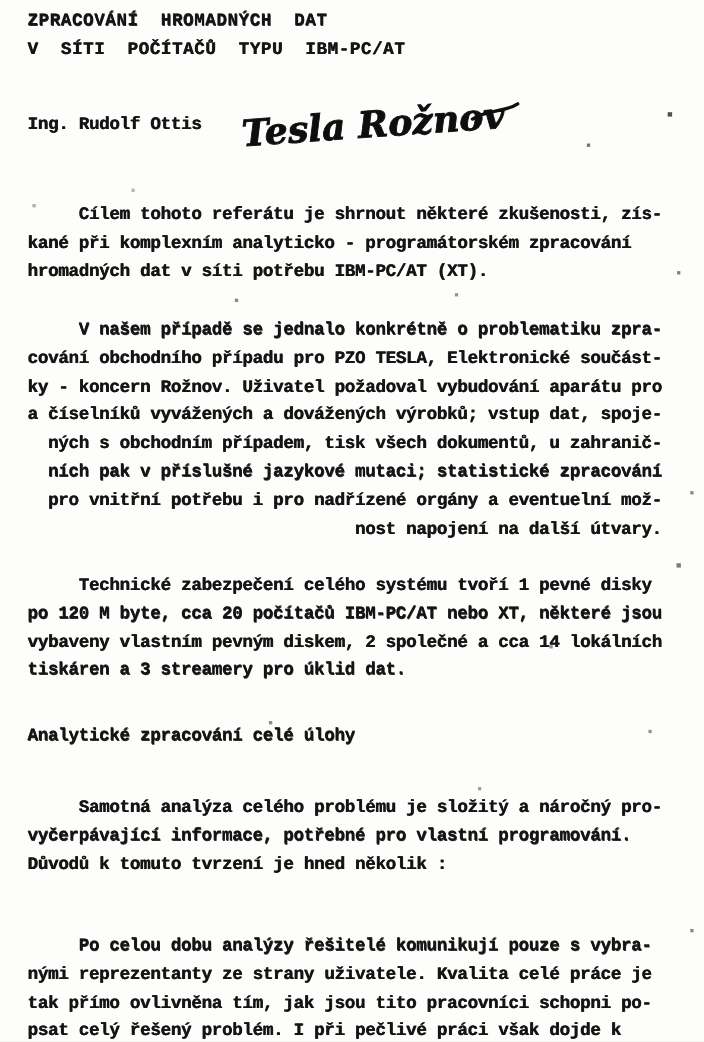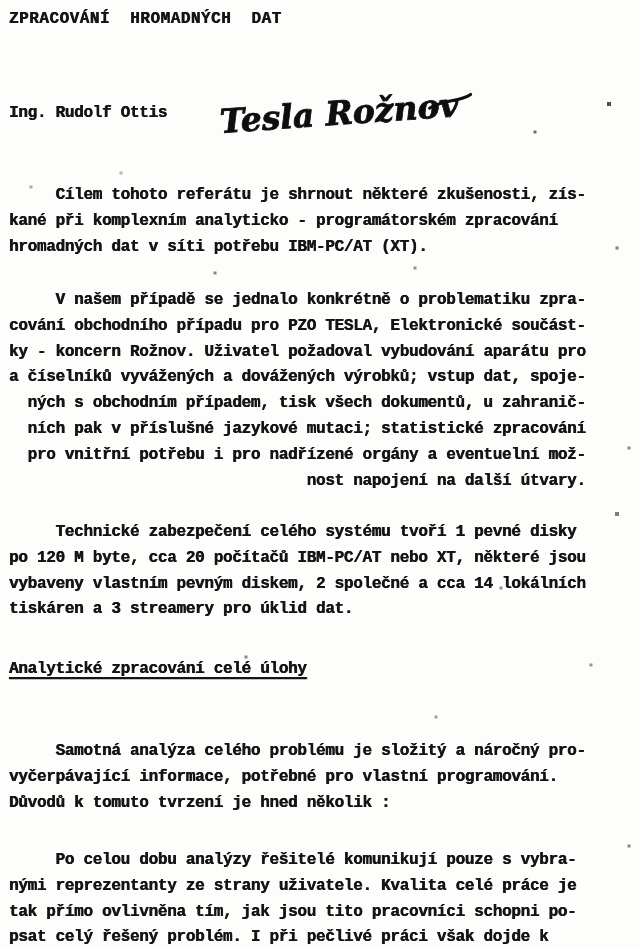--- a/index.html
+++ b/index.html
@@ -16,20 +16,21 @@
     overflow: hidden;
     color: #141414;
     font-family: "Liberation Mono", "DejaVu Sans Mono", monospace;
     font-weight: bold;
     font-size: 16px;
   }
   
   .ink {
     text-shadow: 0.4px 0.3px 0.5px rgba(10,10,10,0.85), -0.2px 0 0.3px rgba(10,10,10,0.5);
     letter-spacing: -0.3px;
+    margin-left: 16px;
   }
   .abs { position: absolute; left: 9px; }
   .line {
     white-space: pre;
     height: 25.8px;
     line-height: 25.8px;
   }
   .title .line {
     height: 26px;
     line-height: 26px;
@@ -42,21 +43,20 @@
     white-space: pre;
   }
   .signature-wrap {
     position: absolute;
     left: 218px;
     top: 78px;
     width: 260px;
     height: 72px;
   }
   .heading-underline {
-    text-decoration: underline;
     text-decoration-thickness: 2px;
     text-underline-offset: 4px;
     white-space: pre;
   }
   
   .noise {
     position: absolute;
     top: 0; left: 0;
     width: 2px; height: 2px;
     background: transparent;
@@ -84,20 +84,21 @@
 </style>
 </head>
 <body>
 
 <div class="page">
 
   <div class="noise"></div>
 
   <div class="abs title ink" style="top:6px;">
       <div class="line">ZPRACOVÁNÍ  HROMADNÝCH  DAT</div>
+      <div class="line">V  SÍTI  POČÍTAČŮ  TYPU  IBM-PC/AT</div>
     </div>
 
   <div class="abs author-row ink" style="top:100px;">Ing. Rudolf Ottis</div>
 
   <div class="signature-wrap">
     <svg width="260" height="72" viewBox="0 0 260 72">
       <g transform="rotate(-4 130 40)">
         <text x="2" y="46" font-size="33" fill="#0e0e0e" stroke="#0e0e0e" stroke-width="0.8">Tesla Rožnov</text>
         <path d="M212 36 C 226 28, 242 32, 254 25" fill="none" stroke="#0e0e0e" stroke-width="3" stroke-linecap="round"></path>
       </g>
@@ -125,21 +126,21 @@
       <div class="line">     Technické zabezpečení celého systému tvoří 1 pevné disky</div>
       <div class="line">po 120 M byte, cca 20 počítačů IBM-PC/AT nebo XT, některé jsou</div>
       <div class="line">vybaveny vlastním pevným diskem, 2 společné a cca 14 lokálních</div>
       <div class="line">tiskáren a 3 streamery pro úklid dat.</div>
     </div>
 
   <div class="abs ink" style="top:660px;">
     <span class="heading-underline">Analytické zpracování celé úlohy</span>
   </div>
 
-  <div class="abs ink" style="top:739px;">
+  <div class="abs ink" style="top:722px;">
       <div class="line">     Samotná analýza celého problému je složitý a náročný pro-</div>
       <div class="line">vyčerpávající informace, potřebné pro vlastní programování.</div>
       <div class="line">Důvodů k tomuto tvrzení je hned několik :</div>
     </div>
 
   <div class="abs ink" style="top:848px;">
       <div class="line">     Po celou dobu analýzy řešitelé komunikují pouze s vybra-</div>
       <div class="line">nými reprezentanty ze strany uživatele. Kvalita celé práce je</div>
       <div class="line">tak přímo ovlivněna tím, jak jsou tito pracovníci schopni po-</div>
       <div class="line">psat celý řešený problém. I při pečlivé práci však dojde k</div>

